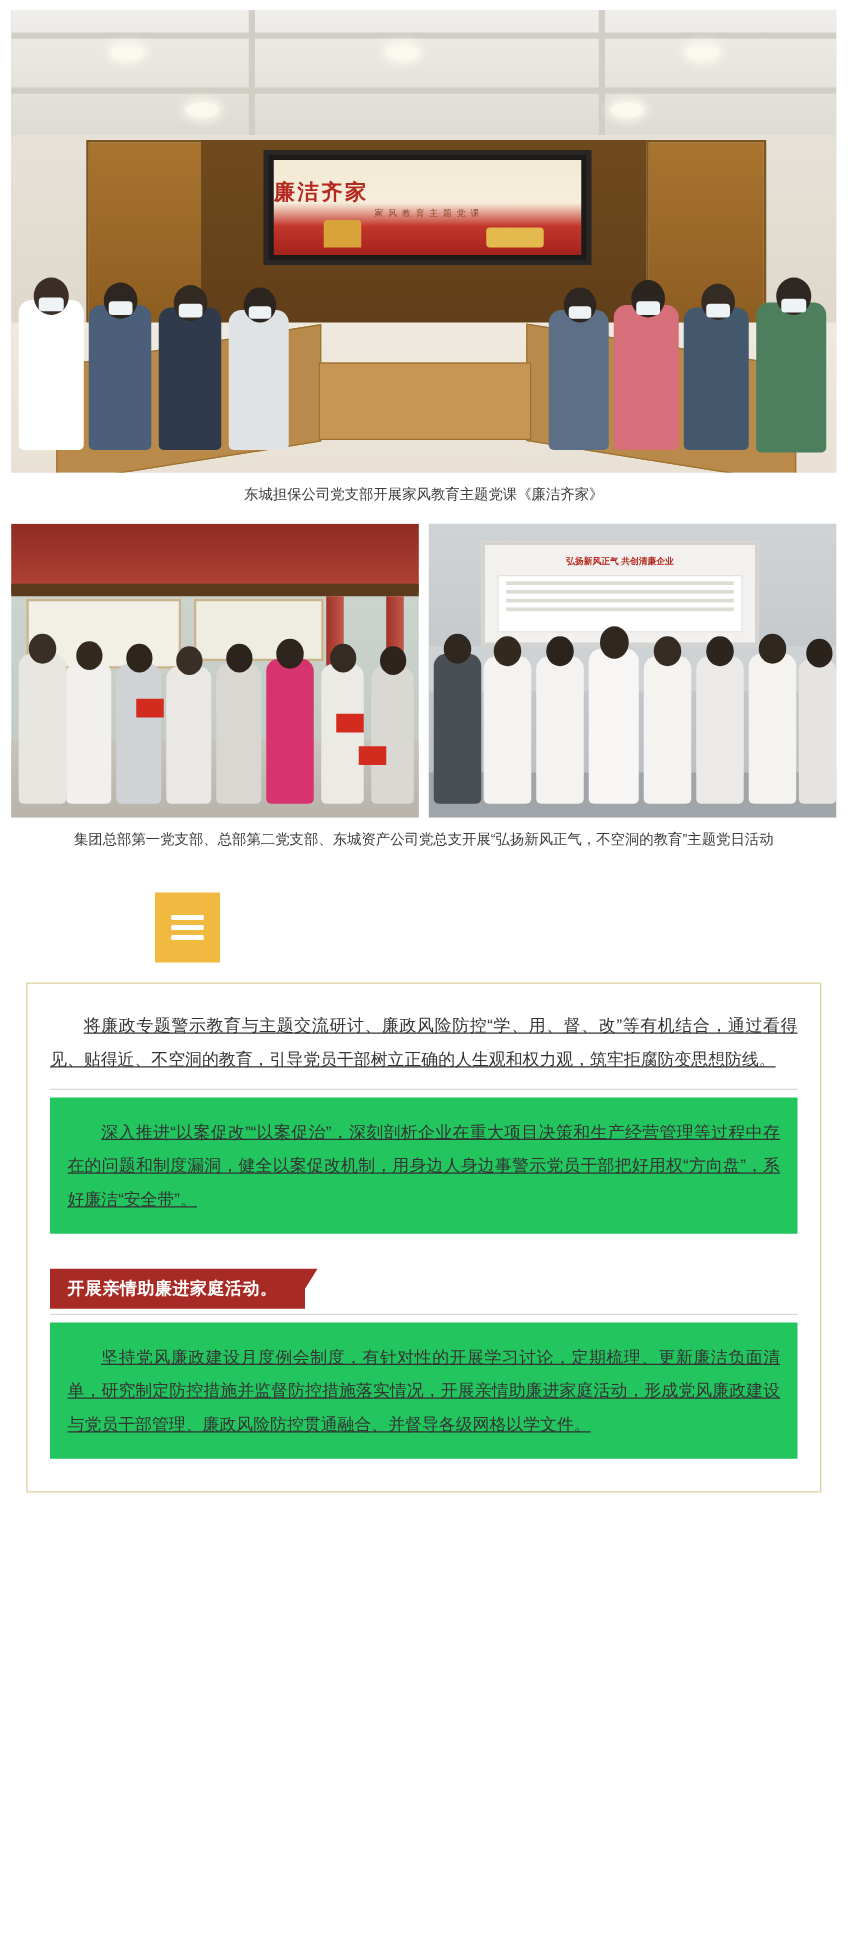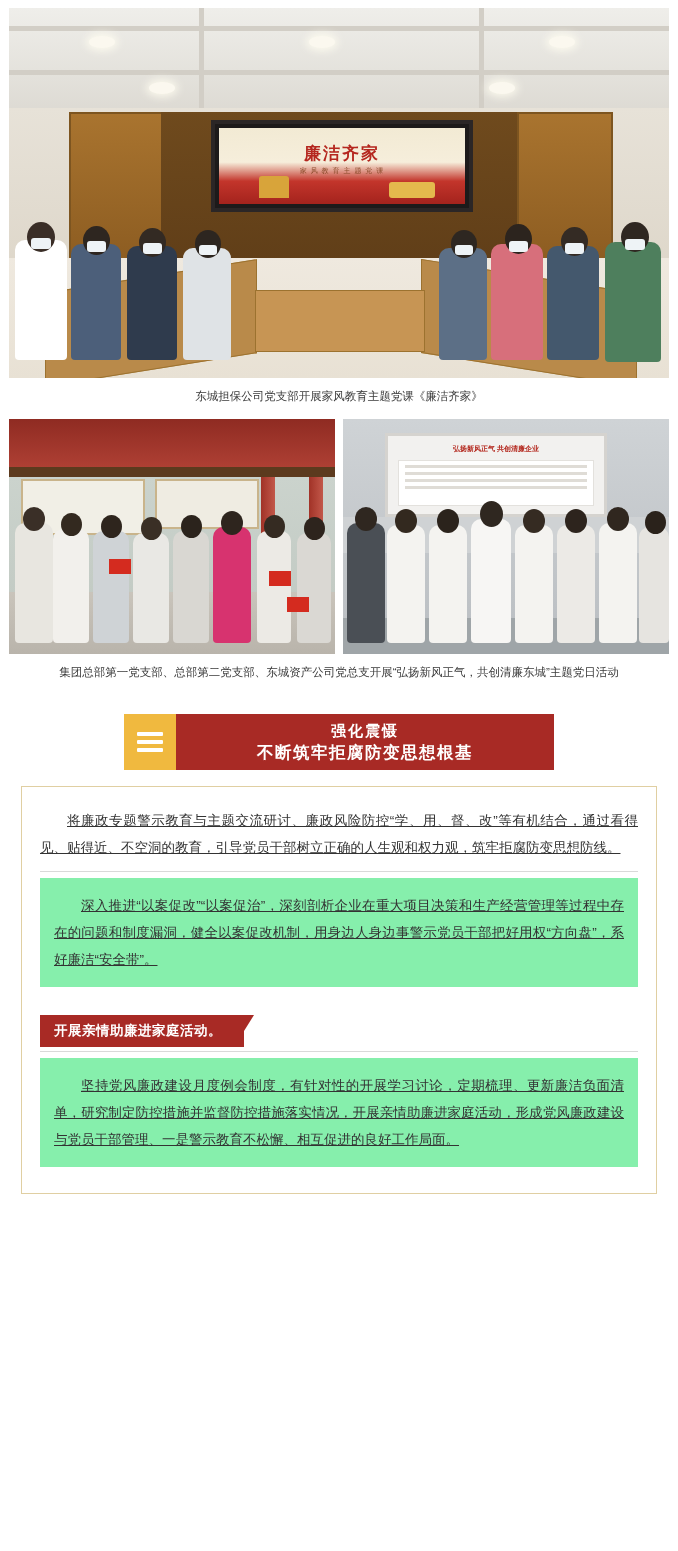--- a/index.html
+++ b/index.html
@@ -63,21 +63,21 @@
   .hero-screen {
     position: absolute; left: 202px; top: 112px; width: 262px; height: 92px;
     background: #1d1a1a; border: 4px solid #2b2626; box-sizing: border-box;
   }
   .hero-slide {
     position: absolute; left: 4px; top: 4px; right: 4px; bottom: 4px;
     background: linear-gradient(180deg,#f2ead4 0%, #f6eedb 45%, #c3352b 70%, #a4231d 100%);
     overflow: hidden;
   }
   .hero-slide-title {
-    position: absolute; top: 14px; left: 0; right: 0; text-align: center;
+    position: absolute; top: 14px; left: 0; right: 0; 
     font-size: 17px; font-weight: bold; color: #b5271f; letter-spacing: 2px;
   }
   .hero-slide-sub {
     position: absolute; top: 38px; left: 0; right: 0; text-align: center;
     font-size: 7px; color: #8a4a2a; letter-spacing: 1px;
   }
   .hero-slide-deco {
     position: absolute; width: 30px; height: 22px; background: #d8a43a;
     left: 40px; bottom: 6px; border-radius: 3px 3px 0 0;
   }
@@ -260,21 +260,21 @@
     content: "";
     position: absolute;
     right: -10px;
     top: 0;
     width: 0; height: 0;
     border-top: 16px solid #a82a25;
     border-bottom: 16px solid transparent;
     border-right: 10px solid transparent;
   }
   .sub-block {
-    background: #86efac;
+    background: #22c55e;
     padding: 14px 14px 14px 14px;
     margin-top: 6px;
   }
   .sub-underline {
     height: 1px;
     background: #d9d9d9;
     margin: 0 0 0 0;
   }
   .block-wrap { margin-top: 10px; }
 </style>
@@ -400,49 +400,45 @@
       <div class="p-head" style="left:180px;top:90px;width:22px;height:24px;background:#352b22;"></div>
       <div class="person" style="left:214px;top:106px;width:38px;height:118px;background:#eceae6;"></div>
       <div class="p-head" style="left:222px;top:90px;width:22px;height:24px;background:#2d241d;"></div>
       <div class="person" style="left:256px;top:104px;width:38px;height:120px;background:#f4f3f0;"></div>
       <div class="p-head" style="left:264px;top:88px;width:22px;height:24px;background:#30271f;"></div>
       <div class="person" style="left:296px;top:108px;width:30px;height:116px;background:#e6e4e0;"></div>
       <div class="p-head" style="left:302px;top:92px;width:21px;height:23px;background:#2a221b;"></div>
     </div>
   </div>
 
-  <div class="caption">集团总部第一党支部、总部第二党支部、东城资产公司党总支开展“弘扬新风正气，共创清廉东城”主题党日活动</div>
+  <div class="caption">集团总部第一党支部、总部第二党支部、东城资产公司党总支开展“弘扬新风正气，不空洞的教育”主题党日活动</div>
 
   <div class="section-head">
     <div class="sh-icon">
       <div class="bars">
         <span></span>
           <span></span>
           <span></span>
       </div>
     </div>
-    <div class="sh-body">
-      <div class="sh-title-1">强化震慑</div>
-      <div class="sh-title-2">不断筑牢拒腐防变思想根基</div>
-    </div>
   </div>
 
   <div class="card">
     <p class="para">将廉政专题警示教育与主题交流研讨、廉政风险防控“学、用、督、改”等有机结合，通过看得见、贴得近、不空洞的教育，引导党员干部树立正确的人生观和权力观，筑牢拒腐防变思想防线。</p>
 
     <div class="block-wrap">
       <div class="sub-underline"></div>
       <div class="sub-block">
         <p class="para" style="margin:0;">深入推进“以案促改”“以案促治”，深刻剖析企业在重大项目决策和生产经营管理等过程中存在的问题和制度漏洞，健全以案促改机制，用身边人身边事警示党员干部把好用权“方向盘”，系好廉洁“安全带”。</p>
       </div>
     </div>
 
 
     <div class="block-wrap">
       <div class="sub-head">开展亲情助廉进家庭活动。</div>
       <div class="sub-underline"></div>
       <div class="sub-block">
-        <p class="para" style="margin:0;">坚持党风廉政建设月度例会制度，有针对性的开展学习讨论，定期梳理、更新廉洁负面清单，研究制定防控措施并监督防控措施落实情况，开展亲情助廉进家庭活动，形成党风廉政建设与党员干部管理、一是警示教育不松懈、相互促进的良好工作局面。</p>
+        <p class="para" style="margin:0;">坚持党风廉政建设月度例会制度，有针对性的开展学习讨论，定期梳理、更新廉洁负面清单，研究制定防控措施并监督防控措施落实情况，开展亲情助廉进家庭活动，形成党风廉政建设与党员干部管理、廉政风险防控贯通融合、并督导各级网格以学文件。</p>
       </div>
     </div>
   </div>
 
 </div>
 
 </body></html>

